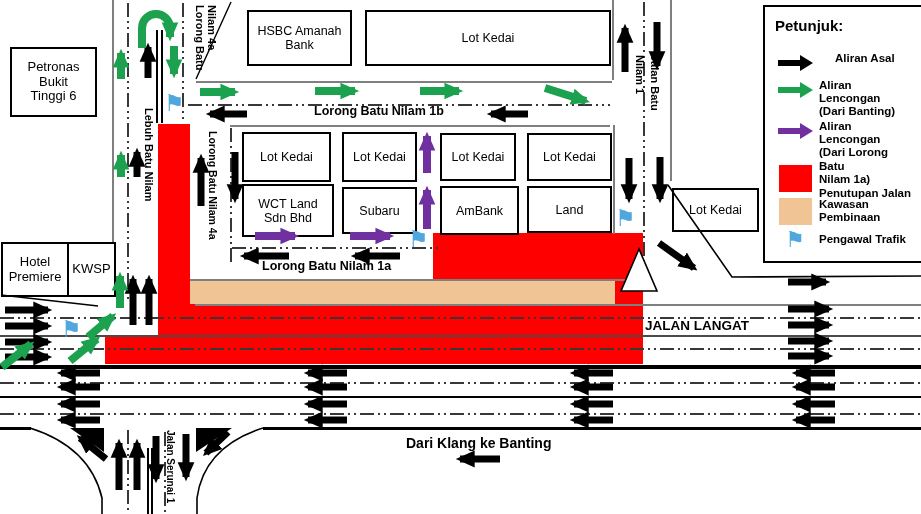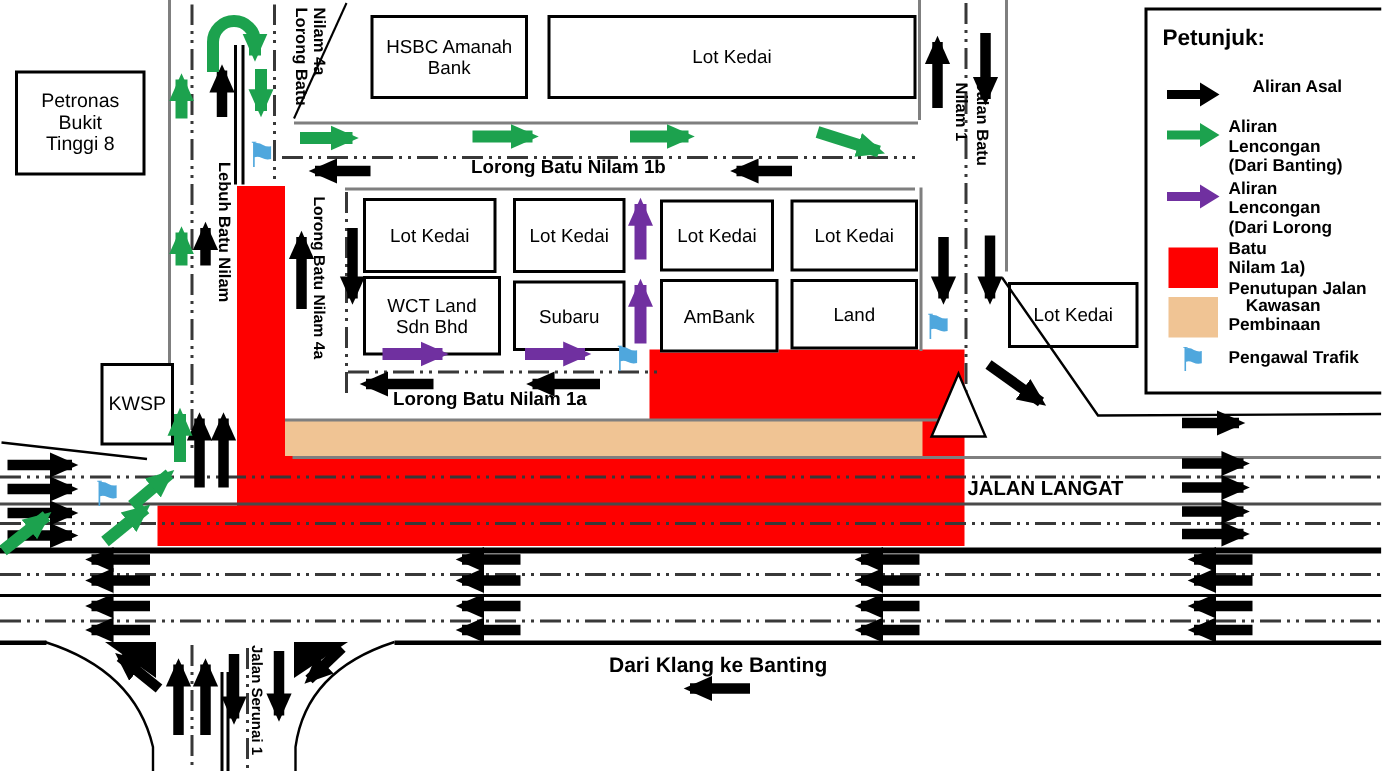--- a/index.html
+++ b/index.html
@@ -166,34 +166,36 @@
       <line x1="420" y1="91" x2="459" y2="91" stroke="#1CA24E" stroke-width="8" fill="none" marker-end="url(#head-green)"></line>
       <line x1="545" y1="88" x2="586" y2="101" stroke="#1CA24E" stroke-width="8" fill="none" marker-end="url(#head-green)"></line>
       <line x1="255" y1="236" x2="295" y2="236" stroke="#7030A0" stroke-width="8" fill="none" marker-end="url(#head-purple)"></line>
       <line x1="350" y1="236" x2="390" y2="236" stroke="#7030A0" stroke-width="8" fill="none" marker-end="url(#head-purple)"></line>
       <line x1="427" y1="229" x2="427" y2="190" stroke="#7030A0" stroke-width="8" fill="none" marker-end="url(#head-purple)"></line>
       <line x1="427" y1="173" x2="427" y2="136" stroke="#7030A0" stroke-width="8" fill="none" marker-end="url(#head-purple)"></line>
     </svg>
 
   <div class="box" style="left:10px;top:47px;width:83px;height:66px;font-size:13px;">Petronas
 Bukit
-Tinggi 8</div>
+Tinggi 6</div>
   <div class="box" style="left:247px;top:10px;width:101px;height:52px;">HSBC Amanah
 Bank</div>
   <div class="box" style="left:365px;top:10px;width:242px;height:52px;">Lot Kedai</div>
   <div class="box" style="left:242px;top:132px;width:85px;height:46px;">Lot Kedai</div>
   <div class="box" style="left:342px;top:132px;width:71px;height:46px;">Lot Kedai</div>
   <div class="box" style="left:440px;top:133px;width:72px;height:44px;">Lot Kedai</div>
   <div class="box" style="left:527px;top:133px;width:81px;height:44px;">Lot Kedai</div>
   <div class="box" style="left:242px;top:184px;width:88px;height:49px;">WCT Land
 Sdn Bhd</div>
   <div class="box" style="left:342px;top:187px;width:71px;height:43px;">Subaru</div>
   <div class="box" style="left:440px;top:186px;width:75px;height:45px;">AmBank</div>
   <div class="box" style="left:527px;top:186px;width:81px;height:43px;">Land</div>
   <div class="box" style="left:672px;top:188px;width:83px;height:40px;">Lot Kedai</div>
+  <div class="box" style="left:1px;top:242px;width:64px;height:51px;font-size:13px;">Hotel
+Premiere</div>
   <div class="box" style="left:67px;top:242px;width:45px;height:51px;font-size:13px;">KWSP</div>
 
   <div class="lab vlr" style="left:194px;top:5px;height:72px;font-size:11px;">Lorong Batu
 Nilam 4a</div>
   <div class="lab vrl" style="left:143px;top:108px;height:126px;font-size:11px;">Lebuh Batu Nilam</div>
   <div class="lab vrl" style="left:206px;top:131px;height:140px;font-size:10.5px;">Lorong Batu Nilam 4a</div>
   <div class="lab" style="left:290px;top:105px;font-size:12.5px;padding-left:24px;">Lorong Batu Nilam 1b</div>
   <div class="lab vrl" style="left:633px;top:55px;height:125px;font-size:11px;line-height:1.3;">Jalan Batu
 Nilam 1</div>
   <div class="lab" style="left:262px;top:260px;font-size:12.5px;">Lorong Batu Nilam 1a</div>
@@ -232,21 +234,21 @@
       <span class="ltx">Aliran Lencongan
 (Dari Lorong Batu
 Nilam 1a)</span>
     </div>
     <div class="lrow" style="top:158px;">
       <span class="lsw">
           <span class="swatch" style="background: rgb(254, 0, 0);"></span>
         </span>
       <span class="ltx" style="margin-top:22px;">Penutupan Jalan</span>
     </div>
-    <div class="lrow" style="top:191px;text-align:right;">
+    <div class="lrow" style="top:191px;">
       <span class="lsw">
           <span class="swatch" style="background: rgb(240, 196, 148);"></span>
         </span>
       <span class="ltx">Kawasan
 Pembinaan</span>
     </div>
     <div class="lrow" style="top:222px;">
       <span class="lsw">
           <span class="lflag" style="color: rgb(79, 167, 221);">⚑</span>
         </span>

